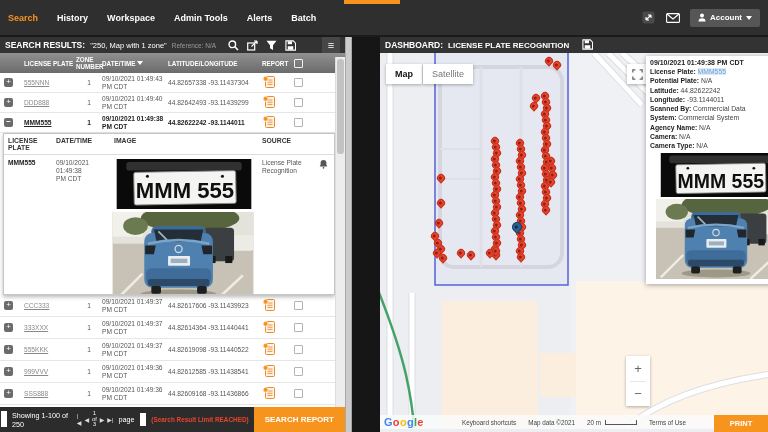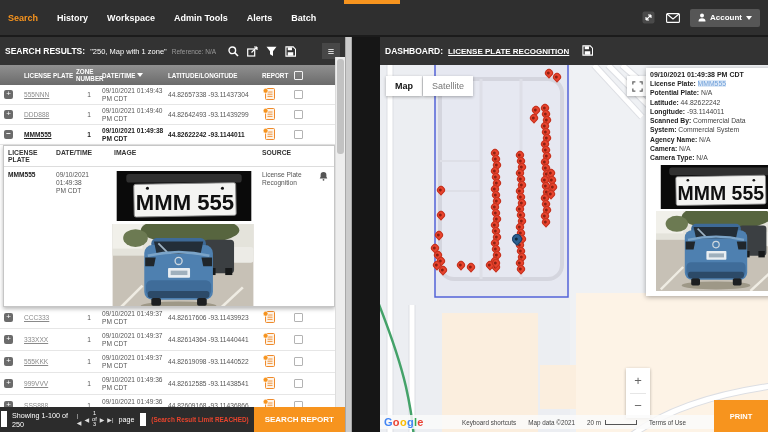--- a/index.html
+++ b/index.html
@@ -15,21 +15,21 @@
   .nav-item.active{color:#f7941e;}
   .nav-right{margin-left:auto;display:flex;align-items:center;gap:9px;}
   .nav-ico{width:16px;height:13px;display:flex;align-items:center;justify-content:center;}
   .nav-btn{background:#565656;border-radius:2px;height:18px;display:flex;align-items:center;gap:4px;padding:0 8px;color:#fff;font-size:8px;font-weight:bold;cursor:pointer;}
   .caret{width:0;height:0;border-left:3px solid transparent;border-right:3px solid transparent;border-top:4px solid #fff;}
   
   .main{flex:1;display:flex;border-top:2px solid #1b1b1b;min-height:0;}
   .left{width:345px;background:#fff;display:flex;flex-direction:column;position:relative;min-height:0;}
   .gap{width:7px;background:#cbcbcb;border-left:1px solid #a8a8a8;border-right:1px solid #a8a8a8;}
   .right{flex:1;display:flex;flex-direction:column;min-width:0;padding-left:28px;}
-  .panel-head{height:28px;background:#333;color:#fff;display:flex;align-items:center;padding:0 5px;gap:5px;flex:none;}
+  .panel-head{height:16px;background:#333;color:#fff;display:flex;align-items:center;padding:0 5px;gap:5px;flex:none;}
   .ph-title{font-weight:bold;font-size:8.5px;white-space:nowrap;}
   .ph-query{font-size:7.5px;white-space:nowrap;}
   .ph-ref{font-size:6.5px;color:#9a9a9a;white-space:nowrap;}
   .ph-icons{display:flex;gap:8px;align-items:center;margin-left:7px;}
   .ph-icons svg{display:block;}
   .burger{margin-left:auto;width:18px;height:16px;background:#474747;color:#fff;display:flex;align-items:center;justify-content:center;font-size:11px;cursor:pointer;}
   
   .grid-cols{display:grid;grid-template-columns:16px 56px 26px 66px 94px 32px 24px;align-items:center;padding-left:4px;}
   .thead{height:20px;background:linear-gradient(#909090,#6b6b6b);color:#fff;font-size:6.3px;font-weight:bold;flex:none;line-height:7px;}
   .thead .sortcell{display:flex;align-items:center;gap:2px;}
@@ -82,21 +82,21 @@
   .zoomctl .divider{height:1px;background:#e6e6e6;margin:0 4px;}
   .pin{position:absolute;width:8px;height:8px;border-radius:50% 50% 50% 0;background:#e8432d;transform:rotate(-45deg);margin-left:-4px;margin-top:-8px;box-shadow:inset 0 0 0 1px rgba(150,30,15,.45);cursor:pointer;}
   .pin::after{content:'';position:absolute;left:2.4px;top:2.4px;width:3px;height:3px;border-radius:50%;background:#8d2113;}
   .pin-selected{background:#2b5f8f;width:10px;height:10px;margin-left:-5px;margin-top:-10px;z-index:5;box-shadow:inset 0 0 0 1px rgba(10,40,70,.6);}
   .pin-selected::after{background:#10293d;left:3.2px;top:3.2px;}
   .attribution{position:absolute;left:0;right:0;bottom:3px;height:14px;background:rgba(250,250,250,.85);display:flex;align-items:center;justify-content:center;gap:12px;font-size:6.3px;color:#444;}
   .scalebar{width:32px;height:5px;border-left:1px solid #555;border-right:1px solid #555;border-bottom:1px solid #555;margin-left:-8px;}
   .google{position:absolute;left:4px;bottom:4px;font-size:11px;font-weight:bold;letter-spacing:.3px;z-index:3;}
   .google span:nth-child(1){color:#4285F4}.google span:nth-child(2){color:#EA4335}.google span:nth-child(3){color:#FBBC05}
   .google span:nth-child(4){color:#4285F4}.google span:nth-child(5){color:#34A853}.google span:nth-child(6){color:#EA4335}
-  .print-btn{position:absolute;right:0;bottom:0;width:54px;height:32px;background:#f7941e;color:#fff;font-size:7.5px;font-weight:bold;border:none;display:flex;align-items:center;justify-content:center;cursor:pointer;z-index:6;}
+  .print-btn{position:absolute;right:0;bottom:0;width:54px;height:17px;background:#f7941e;color:#fff;font-size:7.5px;font-weight:bold;border:none;display:flex;align-items:center;justify-content:center;cursor:pointer;z-index:6;}
   
   .info-card{position:absolute;left:266px;top:3px;width:150px;height:228px;background:#fff;box-shadow:0 1px 5px rgba(0,0,0,.35);padding:3px 4px;font-size:6.8px;color:#444;z-index:4;}
   .ic-close{position:absolute;right:3px;top:1px;color:#cc3322;font-size:7px;font-weight:bold;cursor:pointer;}
   .ic-dt{font-weight:bold;color:#222;font-size:7px;margin-bottom:1px;}
   .ic-field{line-height:9.3px;white-space:nowrap;}
   .ic-field b{color:#222;}
   .ic-link{color:#6f9fd8;background:#dcE9f8;cursor:pointer;}
   .ic-plate{width:140px;height:44px;display:block;margin-top:2px;}
   .ic-car{width:140px;height:80px;display:block;margin-top:2px;}
 </style>
@@ -406,21 +406,21 @@
       <div class="scrollbar">
           <div class="thumb"></div>
         </div>
     </div>
 
     <div class="gap"></div>
 
     <div class="right">
       <div class="panel-head">
         <span class="ph-title">DASHBOARD:</span>
-        <span class="ph-query" style="font-weight:bold;font-size:8px;text-decoration:underline;">LICENSE PLATE RECOGNITION</span>
+        <span class="ph-query" style="font-weight:bold;font-size:8px;">LICENSE PLATE RECOGNITION</span>
         <span style="margin-left:8px;">
           <svg width="11" height="11" viewBox="0 0 12 12">
               <path d="M1 1 h8 l2.5 2.5 V11 H1 Z" fill="none" stroke="#fff" stroke-width="1.2"></path>
               <rect x="3" y="1.4" width="4.6" height="3.2" fill="#fff"></rect>
               <rect x="3" y="6.8" width="6" height="3.8" fill="#fff"></rect>
             </svg>
         </span>
       </div>
 
       <div class="map" id="map-canvas">

